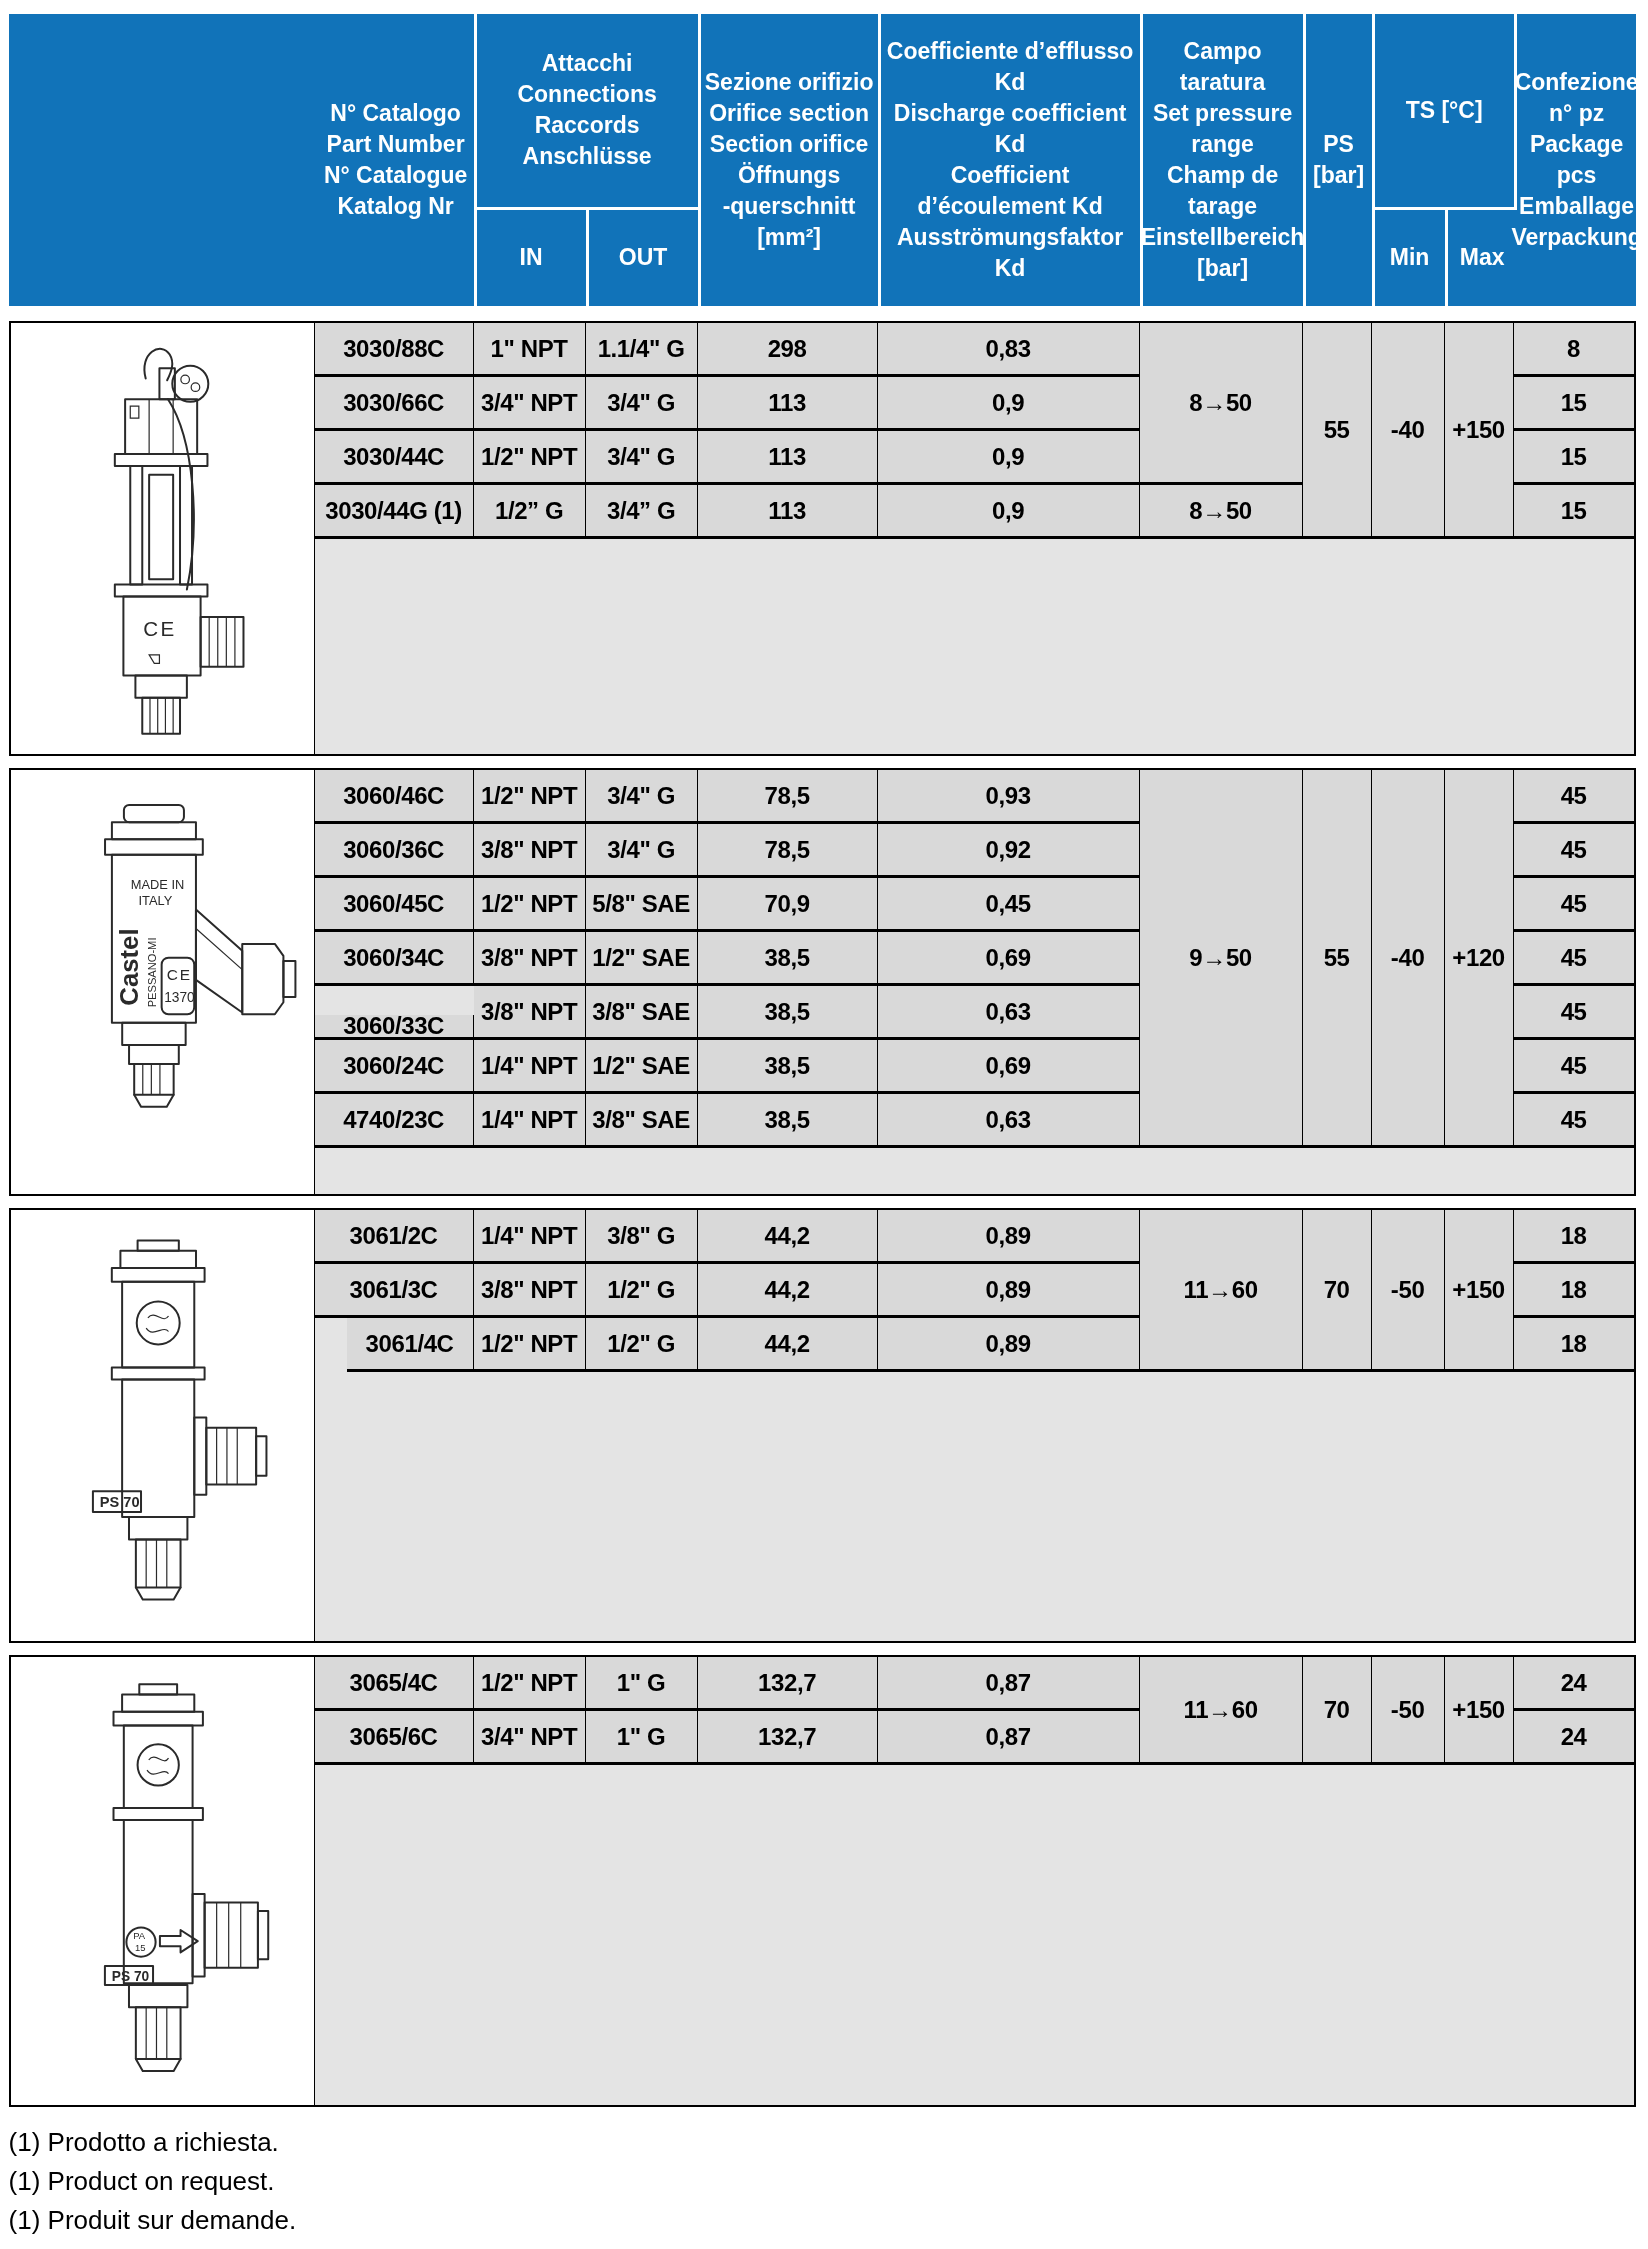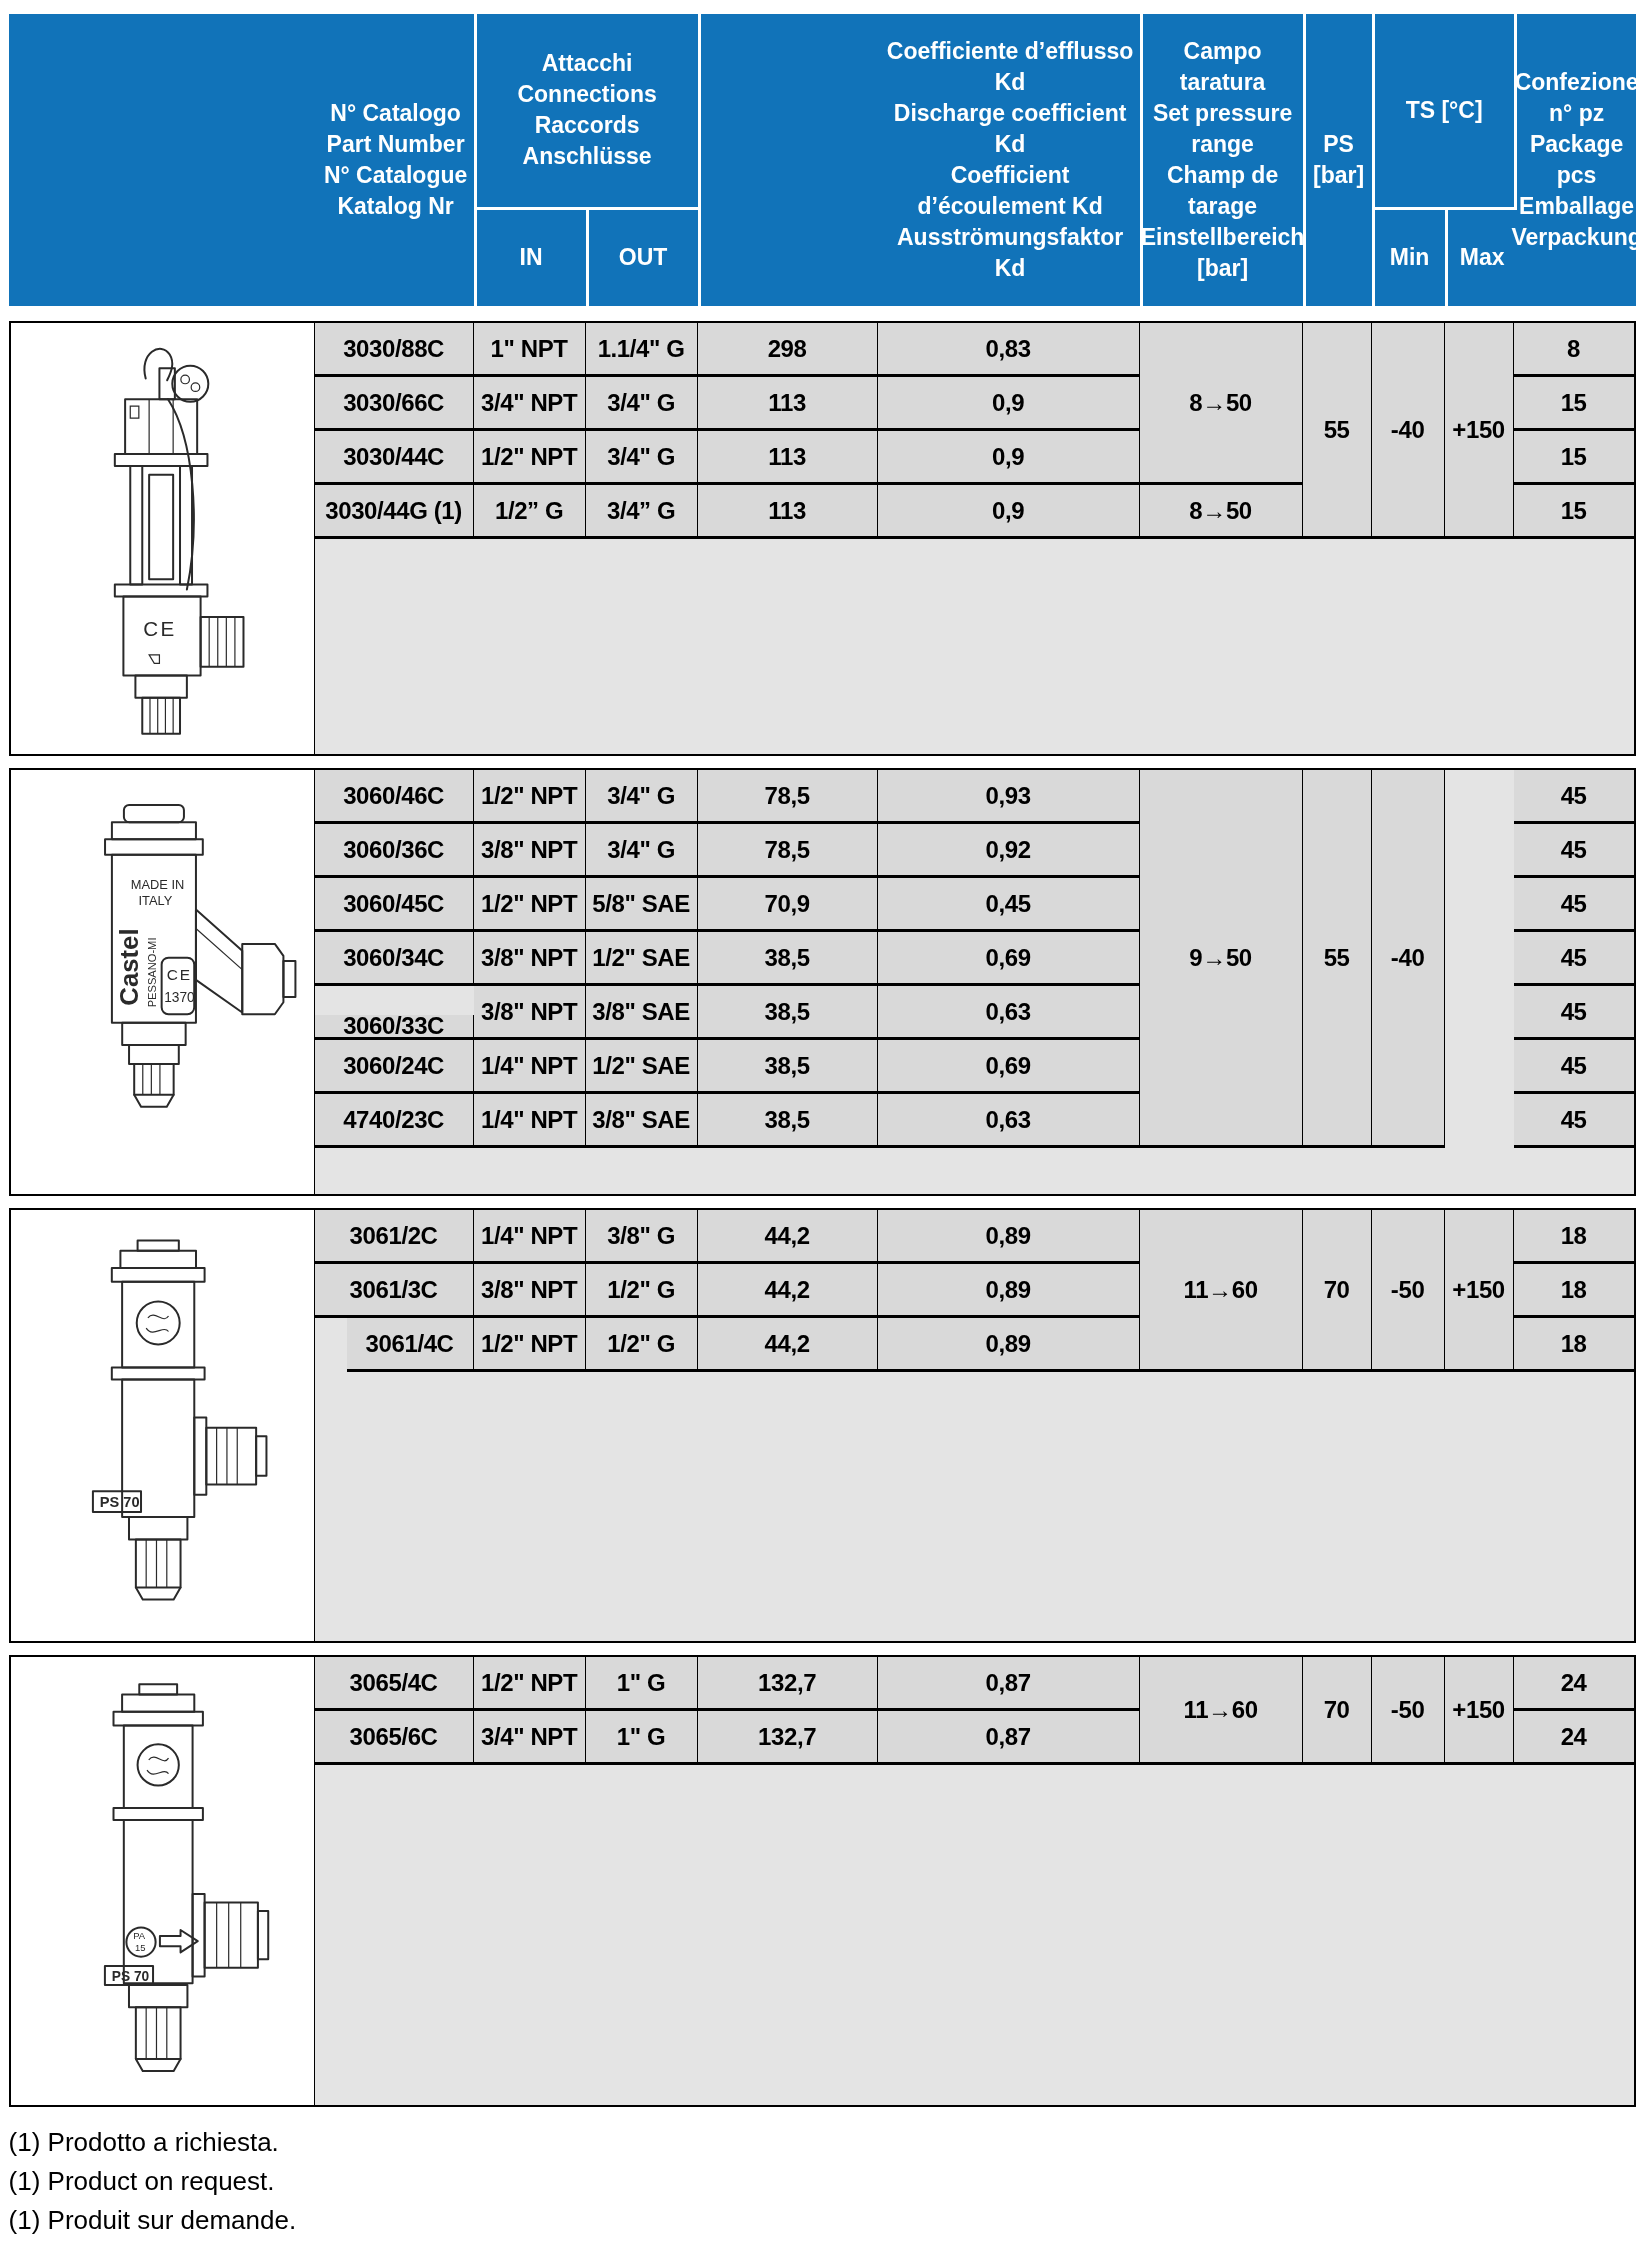--- a/index.html
+++ b/index.html
@@ -64,20 +64,26 @@
     <div class="hcell span2" style="grid-column:2">N° Catalogo
 Part Number
 N° Catalogue
 Katalog Nr</div>
     <div class="hcell subtop" style="grid-column:3 / span 2;grid-row:1">Attacchi
 Connections
 Raccords
 Anschlüsse</div>
     <div class="hcell" style="grid-column:3;grid-row:2">IN</div>
     <div class="hcell" style="grid-column:4;grid-row:2">OUT</div>
+    <div class="hcell span2" style="grid-column:5">Sezione orifizio
+Orifice section
+Section orifice
+Öffnungs
+-querschnitt
+[mm²]</div>
     <div class="hcell span2" style="grid-column:6">Coefficiente d’efflusso Kd
 Discharge coefficient Kd
 Coefficient
 d’écoulement Kd
 Ausströmungsfaktor Kd</div>
     <div class="hcell span2" style="grid-column:7">Campo taratura
 Set pressure
 range
 Champ de tarage
 Einstellbereich
@@ -226,20 +232,21 @@
       <div class="dcell lastcol" style="grid-area: 6 / 11;">45</div>
       <div class="dcell" style="grid-area: 7 / 2;">4740/23C</div>
       <div class="dcell" style="grid-area: 7 / 3;">1/4" NPT</div>
       <div class="dcell" style="grid-area: 7 / 4;">3/8" SAE</div>
       <div class="dcell" style="grid-area: 7 / 5;">38,5</div>
       <div class="dcell" style="grid-area: 7 / 6;">0,63</div>
       <div class="dcell lastcol" style="grid-area: 7 / 11;">45</div>
       <div class="dcell" style="grid-area: 1 / 7 / span 7;">9→50</div>
       <div class="dcell" style="grid-area: 1 / 8 / span 7;">55</div>
       <div class="dcell" style="grid-area: 1 / 9 / span 7;">-40</div>
+      <div class="dcell" style="grid-area: 1 / 10 / span 7;">+120</div>
       <div class="filler" style="grid-row: 8;"></div>
     </div>
 
   <div class="group" style="height: 435px; grid-template-rows: repeat(3, 54px) 1fr;">
     <div class="draw">
       <svg width="215" height="378" viewBox="0 0 250 440">
         <rect class="ln" x="96" y="4" width="48" height="12"></rect>
         <rect class="ln" x="76" y="16" width="88" height="20"></rect>
         <rect class="ln" x="66" y="36" width="108" height="16"></rect>
         <rect class="ln" x="78" y="52" width="84" height="100"></rect>

